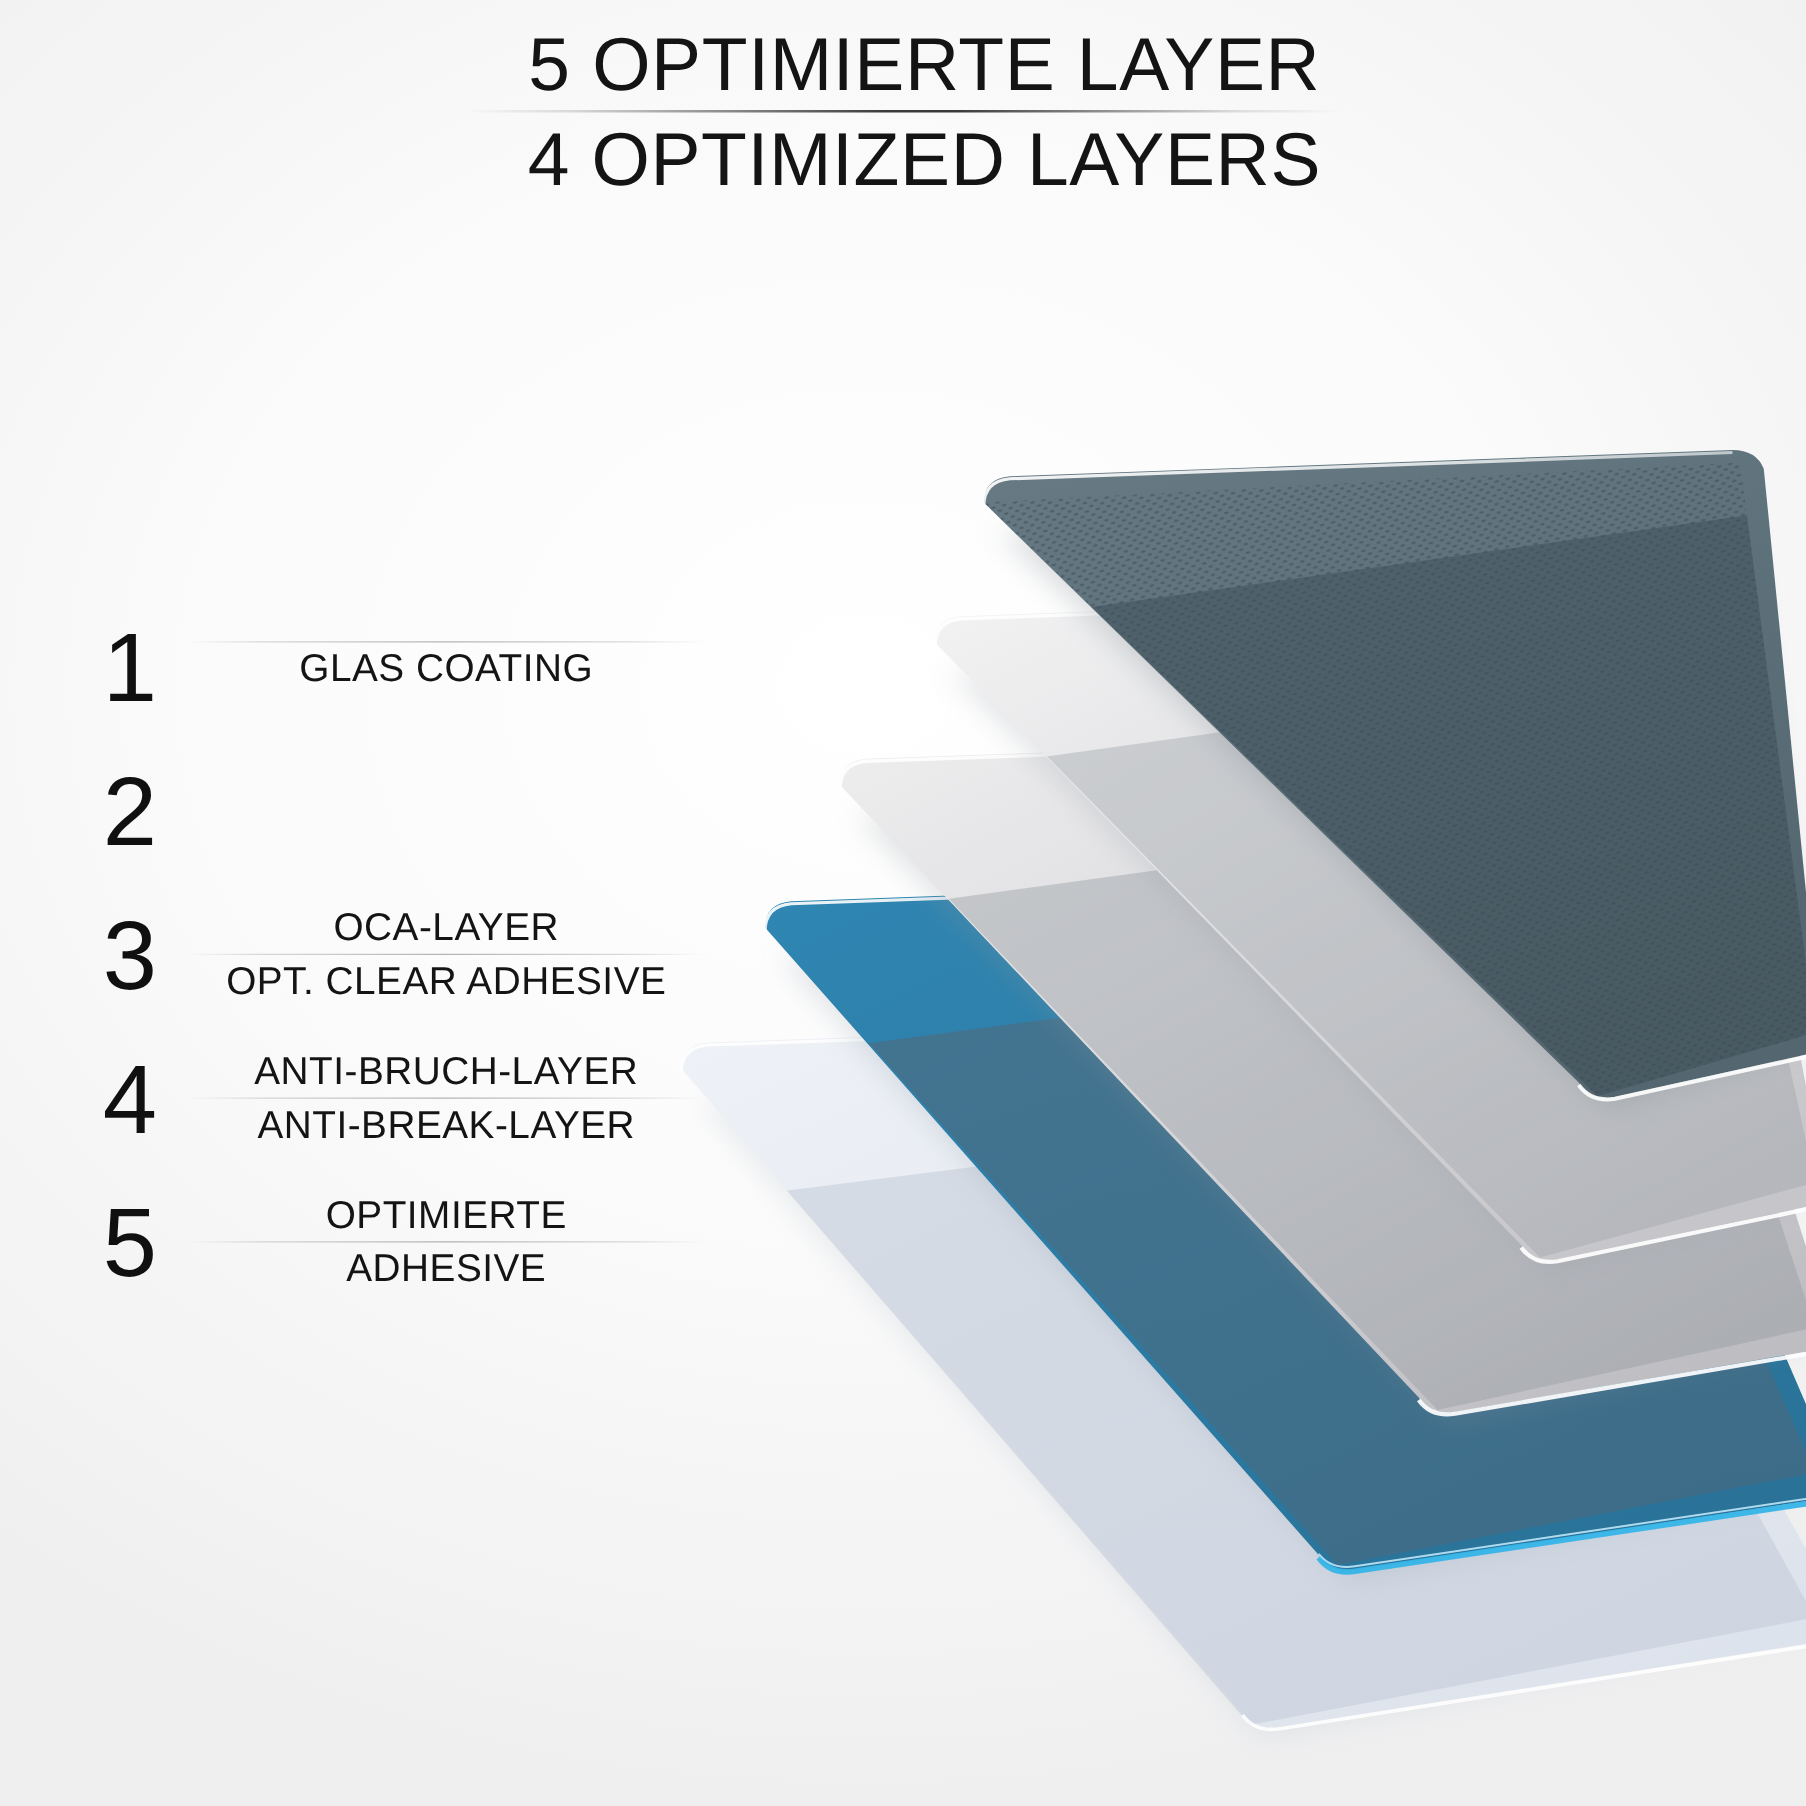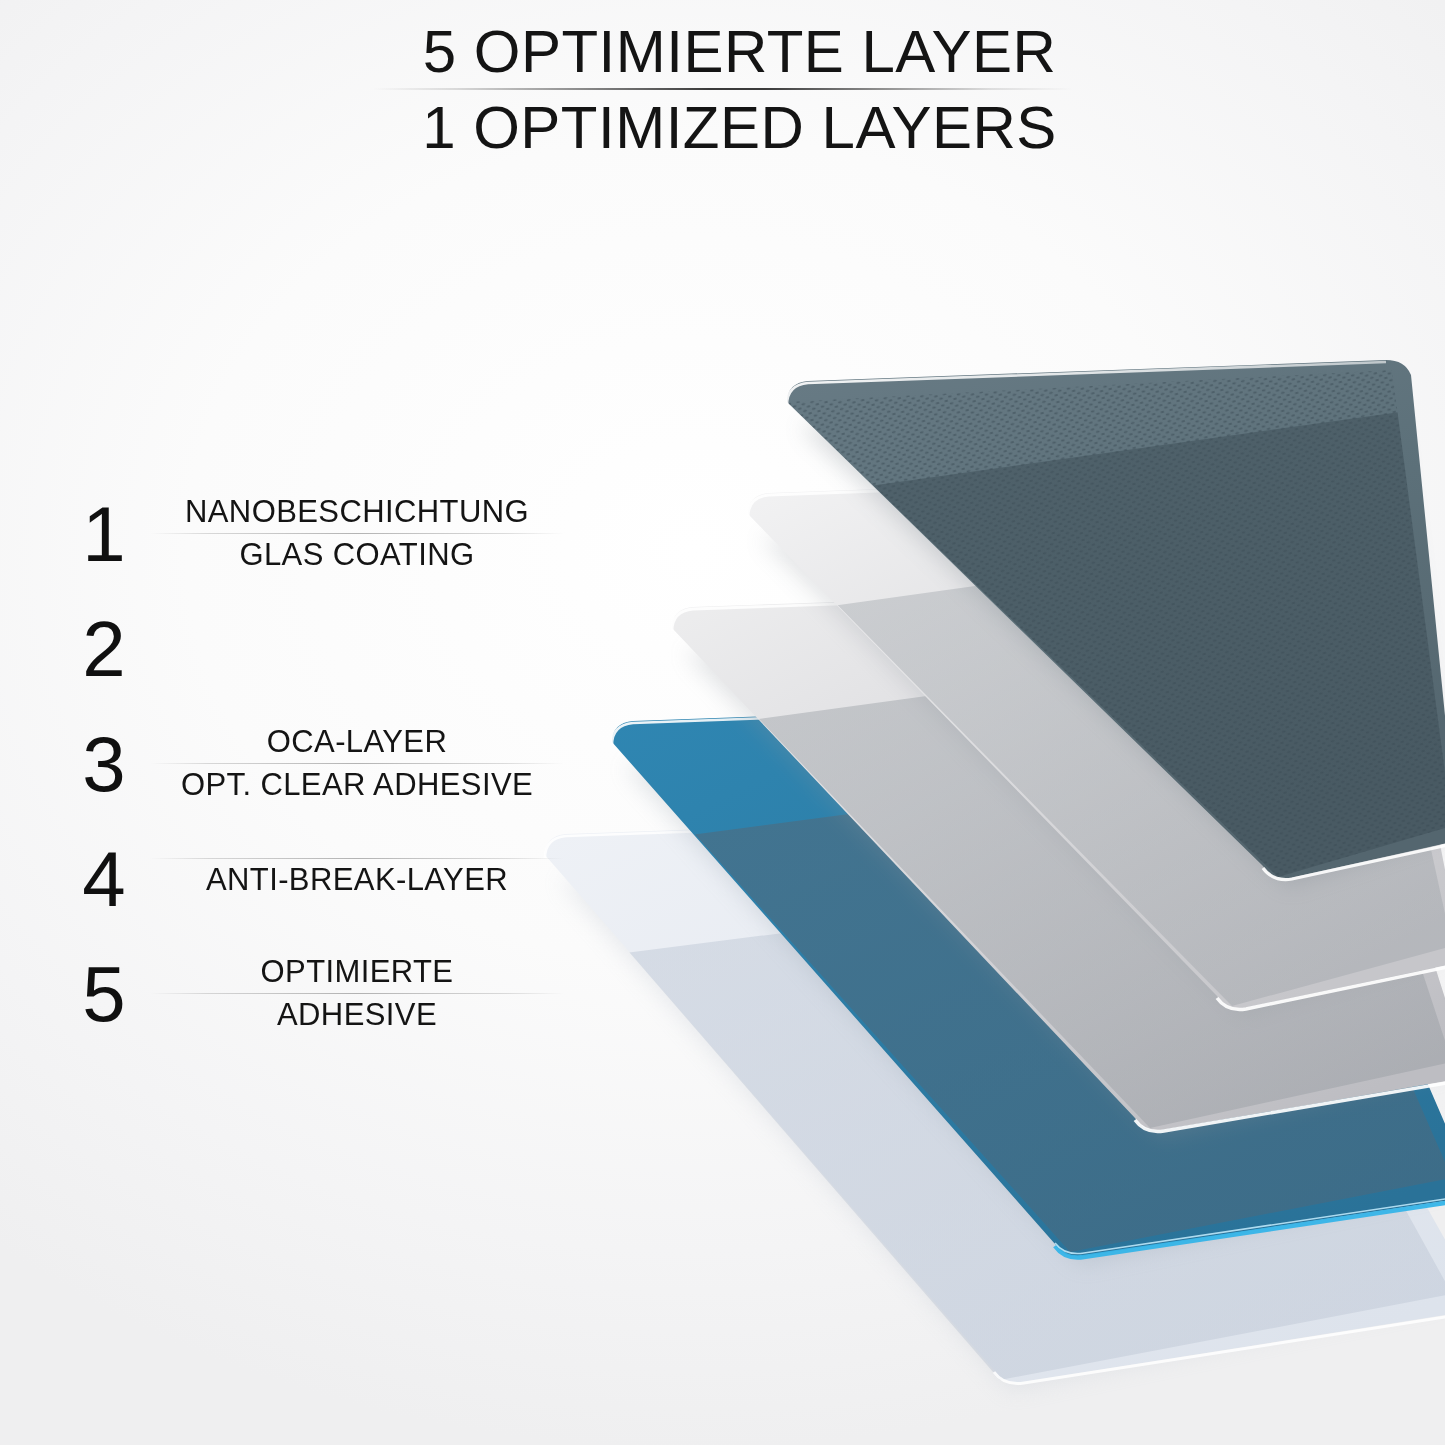--- a/index.html
+++ b/index.html
@@ -313,29 +313,28 @@
                  Q 787,385 808,383
                  L 1386,362" fill="none" stroke="url(#gRim)" stroke-width="2.6"></path>
         <path d="M 1263,868 Q 1273,882 1292,879 L 1452,844" fill="none" stroke="#ffffff" stroke-width="3.2" opacity="0.9"></path>
       </g>
     </svg>
   </div>
 
   <div class="title-block">
     <div class="title-line">5 OPTIMIERTE LAYER</div>
     <div class="title-rule"></div>
-    <div class="title-line">1 OPTIMIZED LAYERS</div>
+    <div class="title-line">4 OPTIMIZED LAYERS</div>
   </div>
 
   <div class="legend">
 
     <div class="legend-row">
       <div class="legend-num">1</div>
       <div class="legend-labels">
-        <div class="legend-de">NANOBESCHICHTUNG</div>
         <div class="legend-rule"></div>
         <div class="legend-en">GLAS COATING</div>
       </div>
     </div>
 
     <div class="legend-row">
       <div class="legend-num">2</div>
     </div>
 
     <div class="legend-row">
@@ -343,20 +342,21 @@
       <div class="legend-labels">
         <div class="legend-de">OCA-LAYER</div>
         <div class="legend-rule"></div>
         <div class="legend-en">OPT. CLEAR ADHESIVE</div>
       </div>
     </div>
 
     <div class="legend-row">
       <div class="legend-num">4</div>
       <div class="legend-labels">
+        <div class="legend-de">ANTI-BRUCH-LAYER</div>
         <div class="legend-rule"></div>
         <div class="legend-en">ANTI-BREAK-LAYER</div>
       </div>
     </div>
 
     <div class="legend-row">
       <div class="legend-num">5</div>
       <div class="legend-labels">
         <div class="legend-de">OPTIMIERTE</div>
         <div class="legend-rule"></div>

